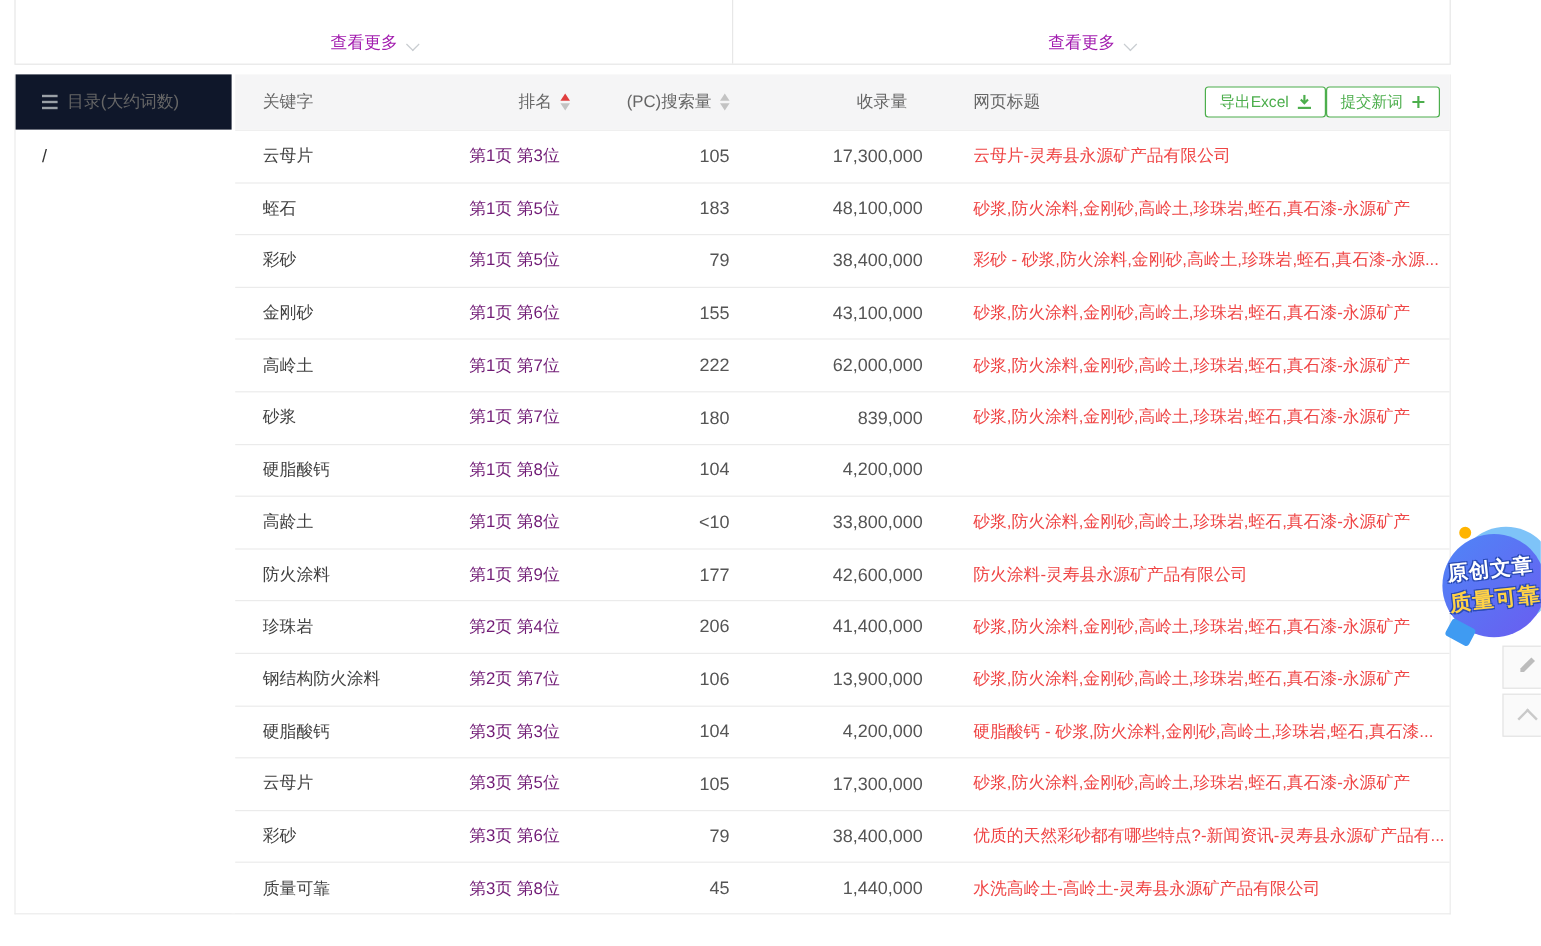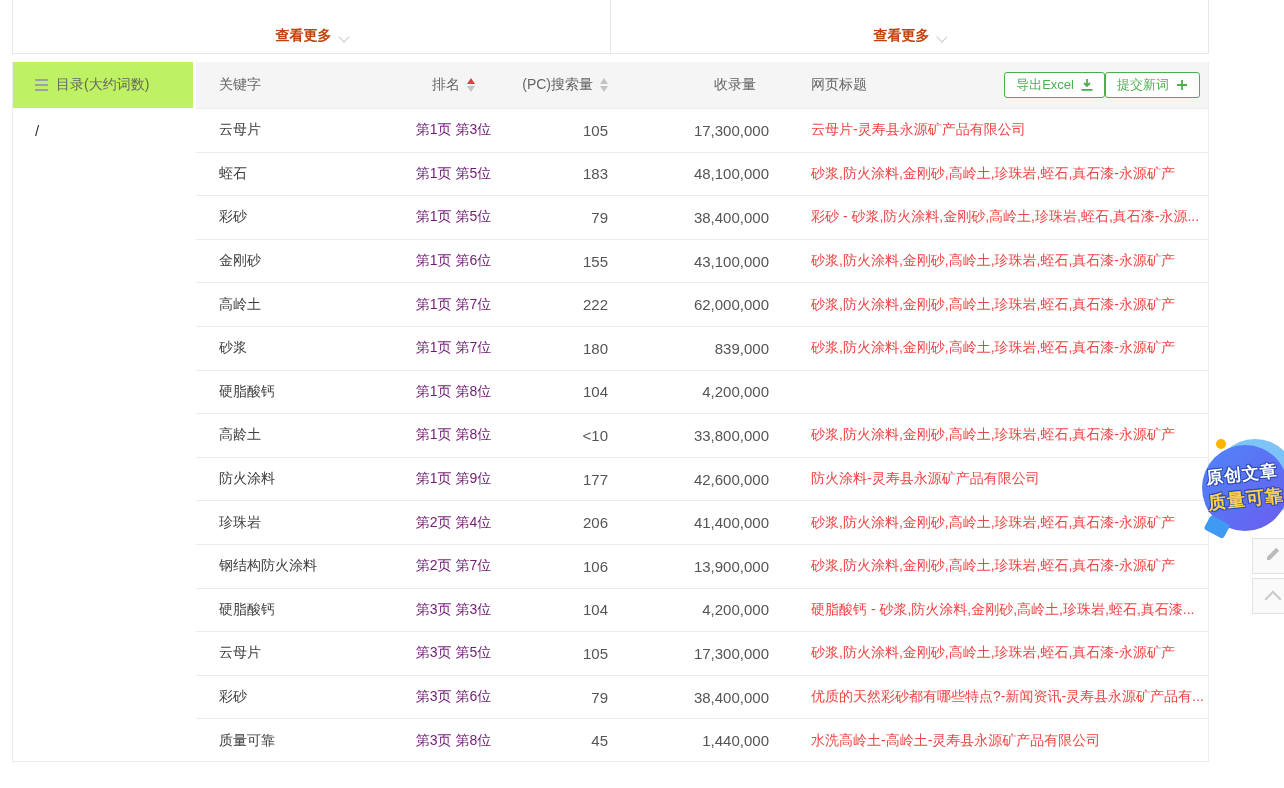--- a/index.html
+++ b/index.html
@@ -15,56 +15,56 @@
   
   .top-area {
     position: absolute; left:12px; top:-6px; width:1197px; height:60px;
     border:1px solid #e7e7e7; background:#fff; display:flex;
   }
   .top-panel {
     flex:1; display:flex; align-items:flex-end; justify-content:center;
     padding-bottom:8px; cursor:pointer;
   }
   .top-panel.left { border-right:1px solid #e7e7e7; }
-  .more-label { color:#c2410c; font-size:14px;font-weight:bold; }
+  .more-label { color:#a21caf; font-size:14px; }
   .chev-down {
     display:inline-block; width:8px; height:8px; margin:0 0 4px 8px;
     border-right:1.6px solid #c9cdd1; border-bottom:1.6px solid #c9cdd1;
     transform:rotate(45deg);
   }
 
   
   .main-box {
     position:absolute; left:12px; top:62px; width:1197px; height:700px;
     background:#fff; border:1px solid #ececec; border-top:none;
     display:flex;
   }
 
   
   .sidebar { width:183px; border-right:3px solid #fff; flex-shrink:0; }
   .sidebar-header {
-    height:46px; background:#bef264; display:flex; align-items:center;
+    height:46px; background:#0f172a; display:flex; align-items:center;
     padding-left:22px; color:#666; font-size:14px;
   }
   .list-icon { display:inline-flex; flex-direction:column; gap:3px; margin-right:8px; }
   .list-icon i { display:block; width:13px; height:2px; background:#9aa0a6; }
   .sidebar-item {
     height:44px; display:flex; align-items:center; padding-left:22px;
     font-size:15px; color:#333; cursor:pointer;
   }
 
   
   .table-wrap { flex:1; display:flex; flex-direction:column; }
   .thead {
     height:46px; background:#f5f5f6; display:flex; align-items:center;
     position:relative; color:#666; font-size:14px; flex-shrink:0;
   }
   .cell { flex-shrink:0; }
   .c1 { width:195px; padding-left:23px; }
-  .c2 { width:125px; text-align:center; }
+  .c2 { width:125px; }
   .c3 { width:100px; text-align:right; padding-right:8px; }
   .c4 { width:160px; text-align:right; padding-right:7px; }
   .c5 { flex:1 1 auto; padding-left:35px; overflow:hidden; white-space:nowrap; }
 
   .thead .c2 { display:flex; align-items:center; justify-content:center; }
   .thead .c3 { display:flex; align-items:center; justify-content:flex-end; }
   .thead .c4 { padding-right:20px; }
 
   .sort-arrows { display:inline-flex; flex-direction:column; gap:2px; margin-left:7px; cursor:pointer; }
   .tri-up { width:0; height:0; border-left:4.5px solid transparent; border-right:4.5px solid transparent; border-bottom:6px solid #c3c3c3; }

